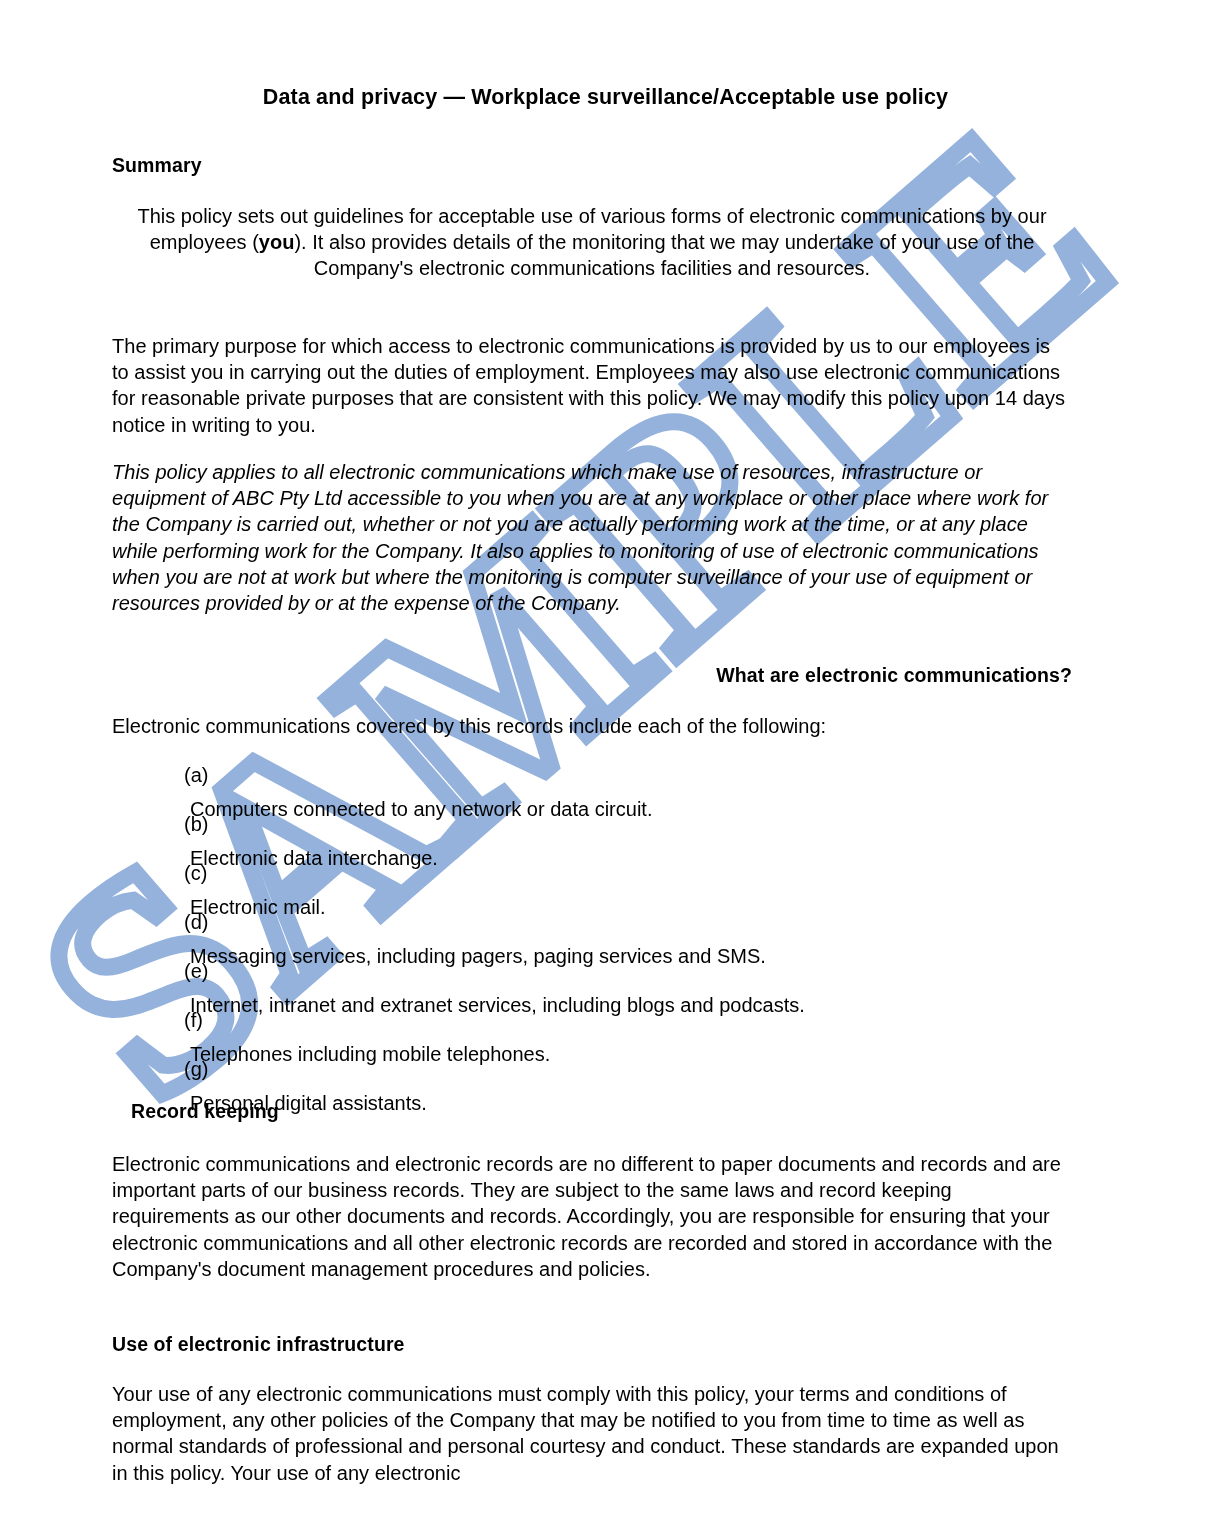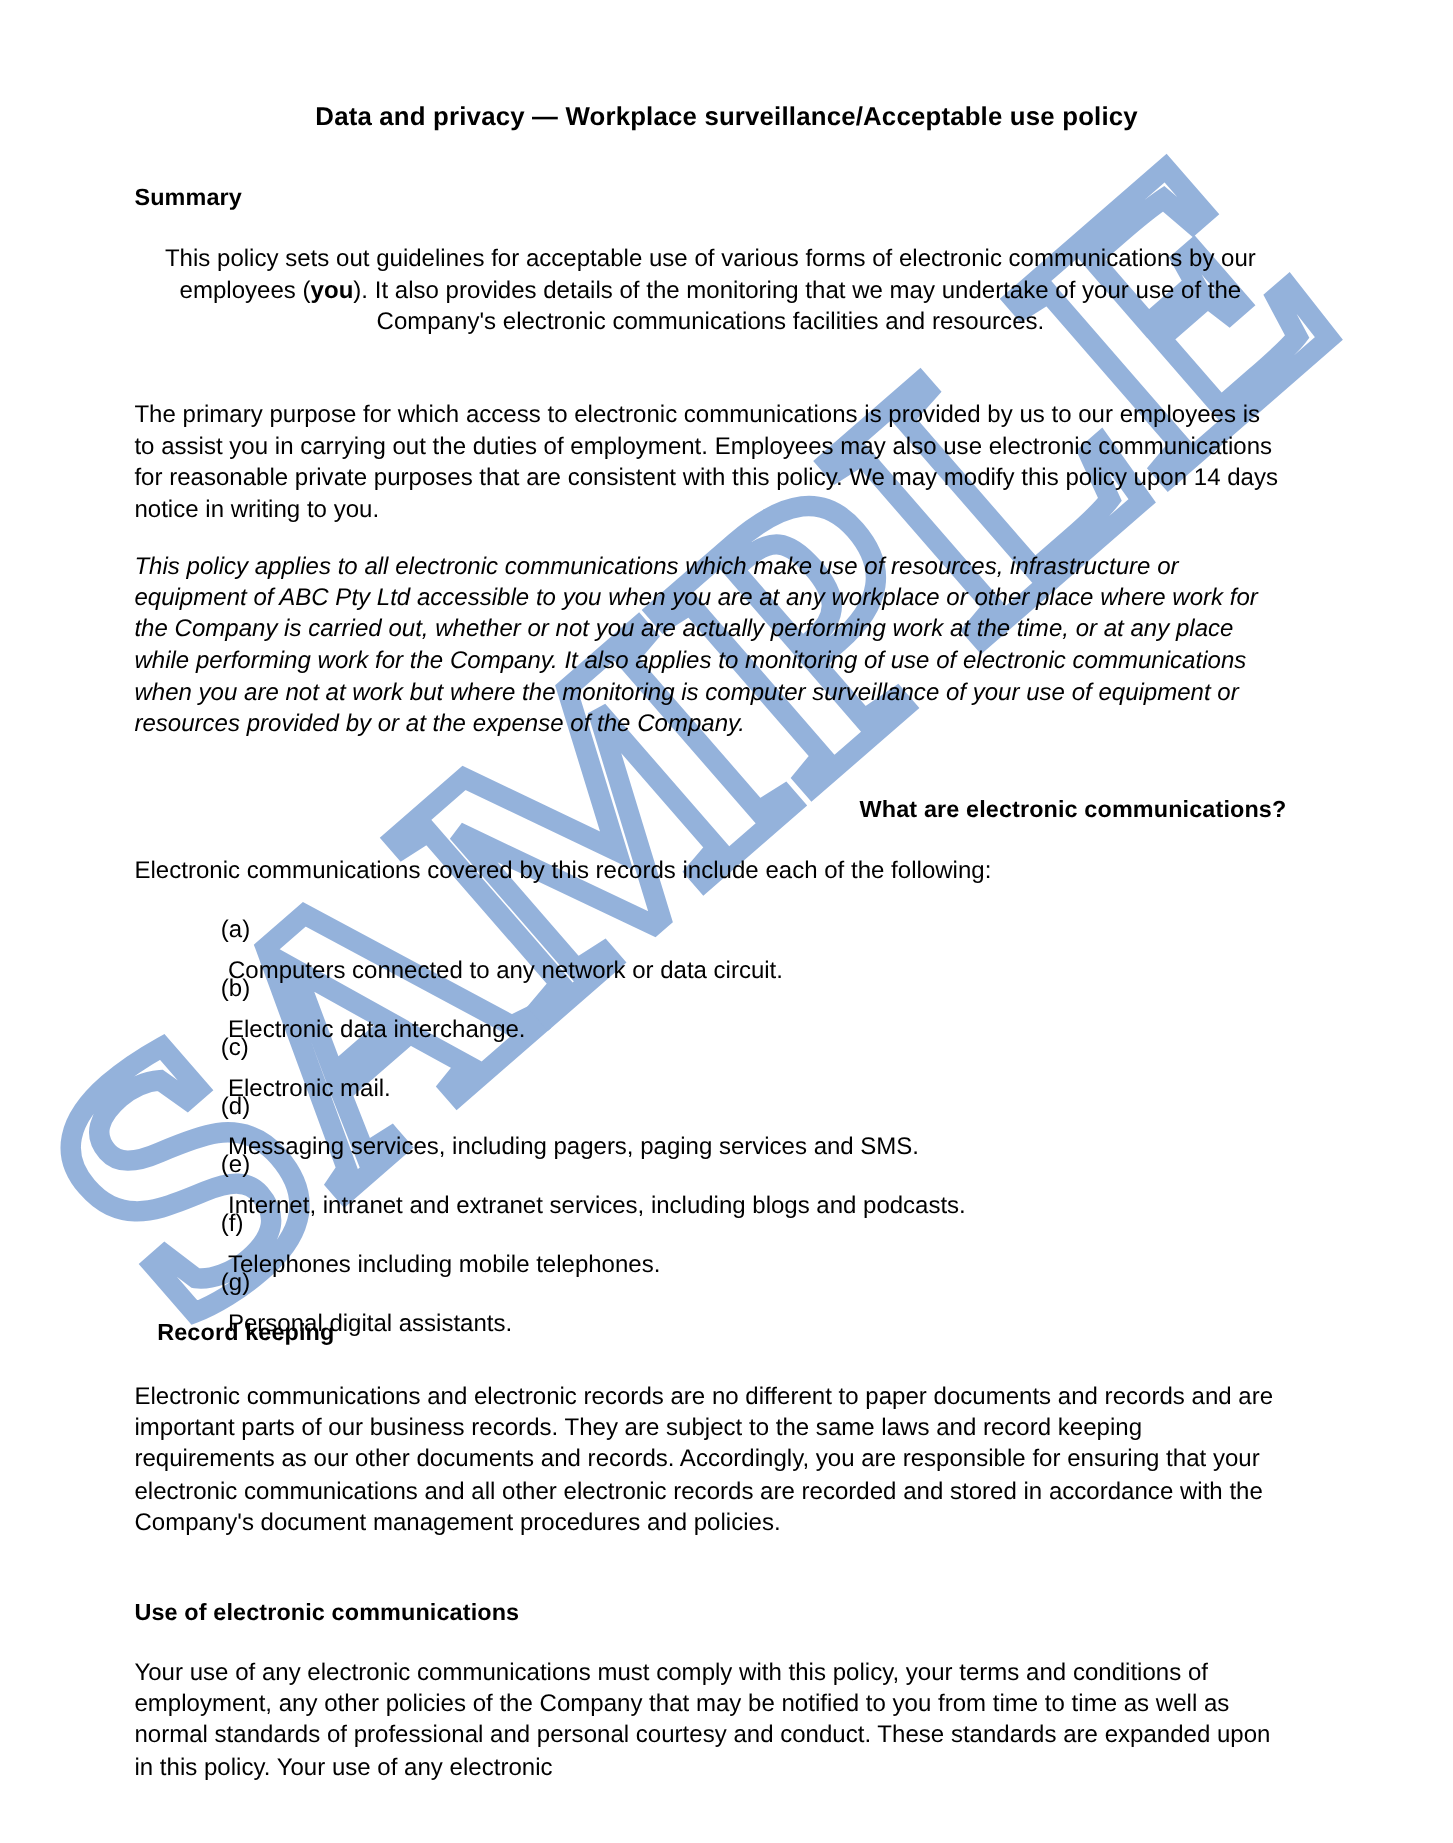--- a/index.html
+++ b/index.html
@@ -174,21 +174,21 @@
 
     <div class="body-block" style="top:1098px;margin-left:19px;">
       <h2 class="section-heading">Record keeping</h2>
     </div>
 
     <div class="body-block" style="top:1151px;">
       <p class="para">Electronic communications and electronic records are no different to paper documents and records and are important parts of our business records. They are subject to the same laws and record keeping requirements as our other documents and records. Accordingly, you are responsible for ensuring that your electronic communications and all other electronic records are recorded and stored in accordance with the Company's document management procedures and policies.</p>
     </div>
 
     <div class="body-block" style="top:1331px;">
-      <h2 class="section-heading">Use of electronic communications</h2>
+      <h2 class="section-heading">Use of electronic infrastructure</h2>
     </div>
 
     <div class="body-block" style="top:1381px;">
       <p class="para">Your use of any electronic communications must comply with this policy, your terms and conditions of employment, any other policies of the Company that may be notified to you from time to time as well as normal standards of professional and personal courtesy and conduct. These standards are expanded upon in this policy. Your use of any electronic</p>
     </div>
 
   </div>
 </div>
 
 </body></html>

